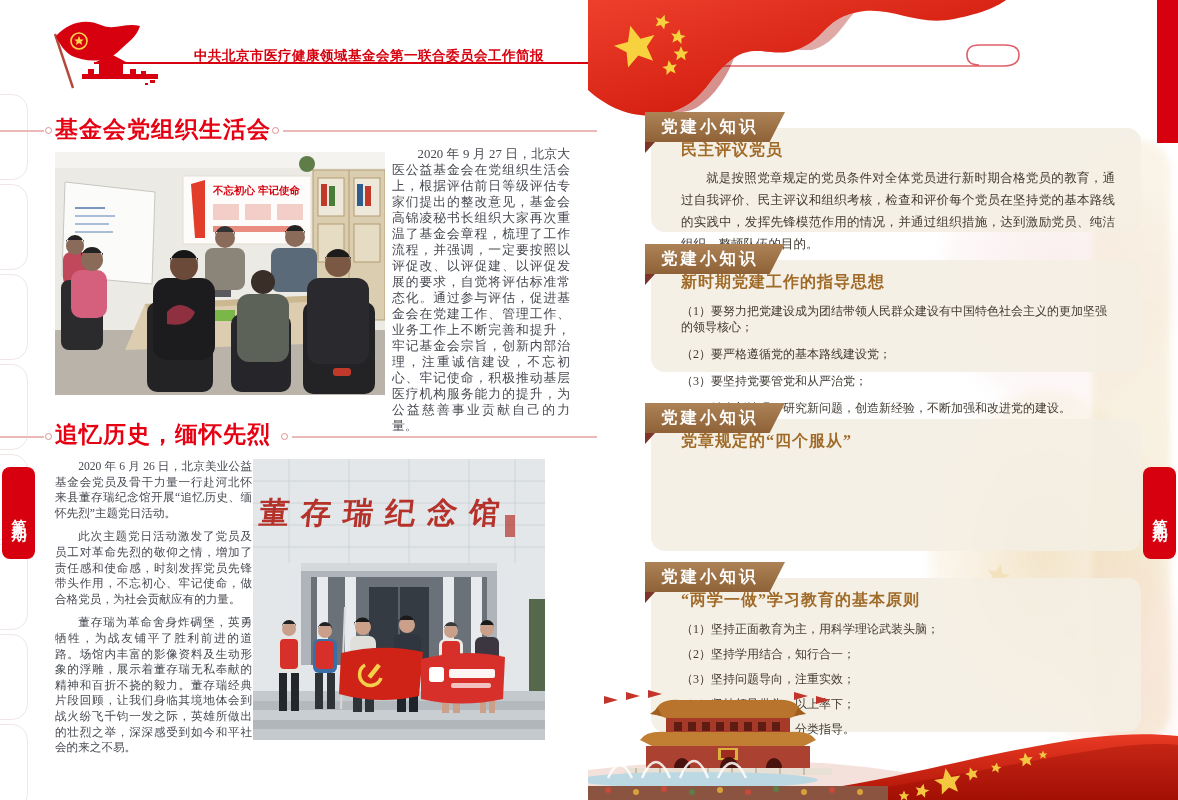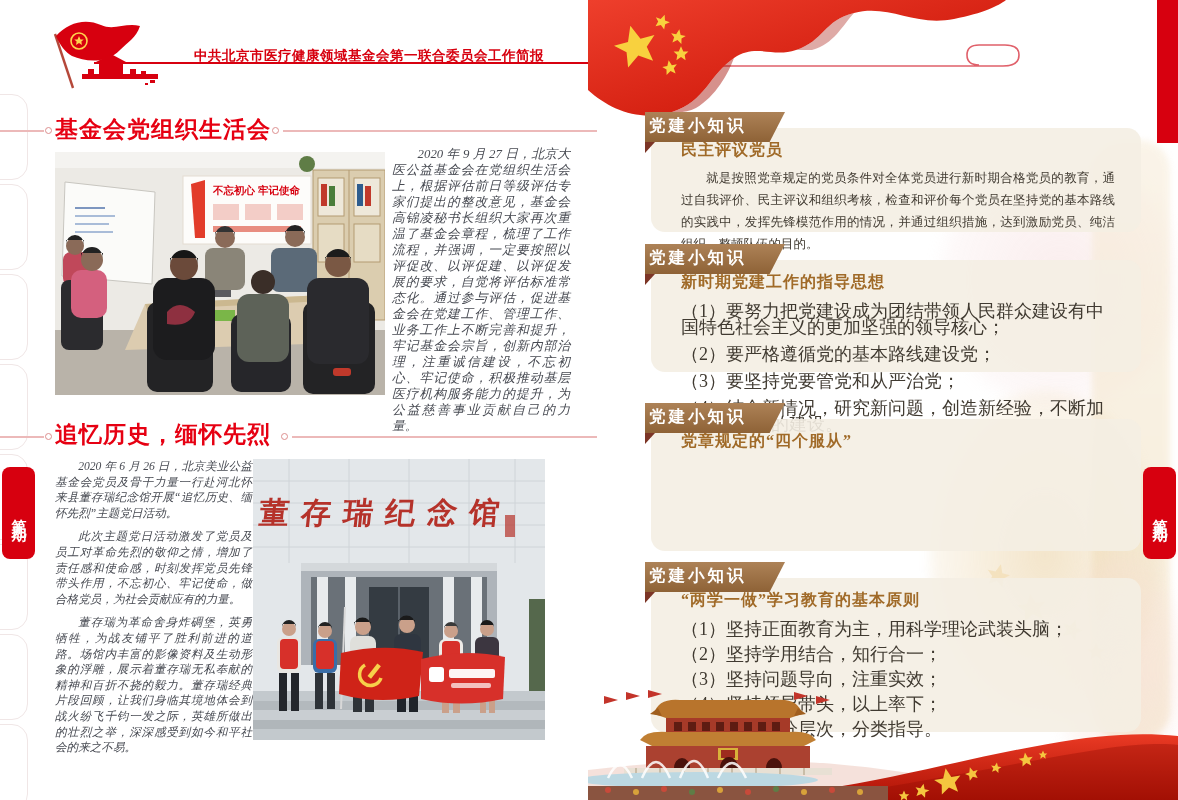--- a/index.html
+++ b/index.html
@@ -22,50 +22,50 @@
     background:#d7000f; z-index:2; }
   .china-flag { position:absolute; left:588px; top:0; z-index:2; }
   .loop-line { position:absolute; left:715px; top:42px; z-index:1; }
   
   .art-title { position:absolute; font-size:23px; font-weight:bold; color:#e60012;
     font-family:"Liberation Sans", sans-serif; letter-spacing:1px; z-index:3; }
   .deco-line { position:absolute; height:1.5px; background:#ecb9b9; z-index:1; }
   .deco-circ { position:absolute; width:7px; height:7px; border:1.5px solid #dd8f8f;
     border-radius:50%; background:#fff; z-index:1; }
   
-  .a-body { position:absolute; color:#474a52; text-align:justify; z-index:2;font-style:italic; }
+  .a-body { position:absolute; color:#474a52; text-align:justify; z-index:2; }
   .a-body p { text-indent:2em; }
   #a1-body { left:392px; top:146px; width:178px; font-size:12.8px; line-height:16px; }
   #a2-body { left:55px; top:459px; width:197px; font-size:11.6px; line-height:15.6px; }
   #a2-body p { margin-bottom:8px; }
   .photo { position:absolute; z-index:2; }
   
   .issue-tab { position:absolute; width:33px; height:92px; background:#d7000f;
     border-radius:8px; color:#fff; writing-mode:vertical-rl; text-orientation:upright;
     font-size:15px; font-weight:bold; letter-spacing:4px; display:flex;
     align-items:center; justify-content:center;
     font-family:"Liberation Sans", sans-serif; z-index:4; }
   #issue-left { left:2px; top:467px; }
   #issue-right { left:1143px; top:467px; }
   
   .kb-card { position:absolute; left:651px; width:490px;
     background:rgba(244,238,227,.9); border-radius:14px; z-index:1;
     padding:12px 26px 0 30px; }
   .kb-tab { position:absolute; left:645px; width:140px; height:30px; z-index:2;
     background:linear-gradient(#ad8257,#8e6236); color:#fff; font-weight:bold;
-    font-size:16.5px; line-height:30px; padding-left:4px; letter-spacing:3px;
-    clip-path:polygon(0 0,100% 0,89% 100%,0 100%);font-family:Liberation Mono, monospace; }
+    font-size:16.5px; line-height:30px; padding-left:16px; letter-spacing:3px;
+    clip-path:polygon(0 0,100% 0,89% 100%,0 100%); }
   .kb-fold { position:absolute; left:645px; width:10px; height:11px; z-index:1;
     background:#7c3526; clip-path:polygon(0 0,100% 0,0 100%); }
   .kb-sub { font-size:16px; font-weight:bold; color:#a06a28; letter-spacing:1px;
     margin-bottom:6px; }
   .kb-body { font-size:12.5px; line-height:22px; color:#403a31; text-align:justify;
     text-indent:2em; }
   .kb-items { list-style:none; margin-top:10px; }
-  .kb-items li { font-size:18px; line-height:16px; color:#403a31; }
+  .kb-items li { font-size:12px; line-height:16px; color:#403a31; }
   
   .wm { position:absolute; z-index:0; }
   #wm-col { left:1092px; top:140px; width:78px; height:600px; border-radius:30px;
     background:linear-gradient(#f7ecd8,#f0ddb9); opacity:.55; filter:blur(3px); }
   #wm-orn { left:930px; top:390px; width:230px; height:330px; border-radius:50%;
     background:radial-gradient(#ead0a0, rgba(236,212,164,0)); opacity:.55; filter:blur(6px); }
   #wm-pink1 { left:940px; top:150px; width:240px; height:260px; border-radius:50%;
     background:radial-gradient(#f6dede, rgba(246,222,222,0)); opacity:.55; filter:blur(8px); }
   #wm-pink2 { left:1055px; top:555px; width:130px; height:230px; border-radius:50%;
     background:radial-gradient(#f8e0d6, rgba(248,224,214,0)); opacity:.7; filter:blur(8px); }

